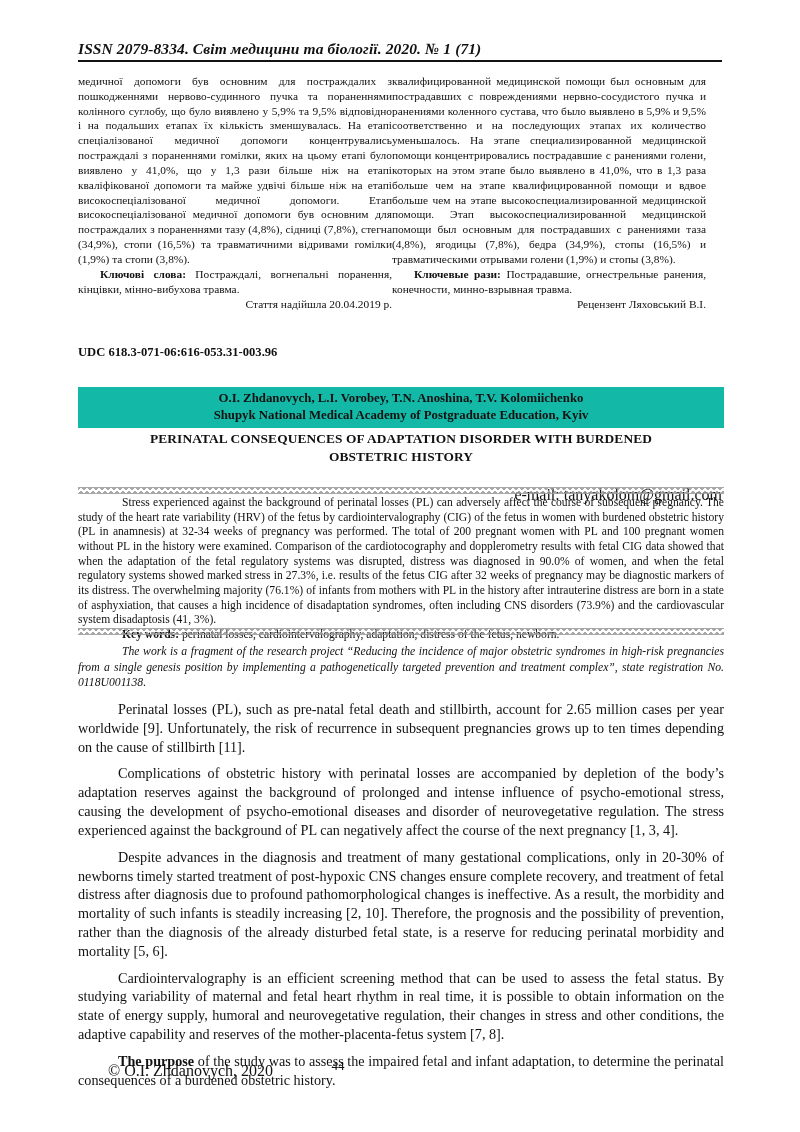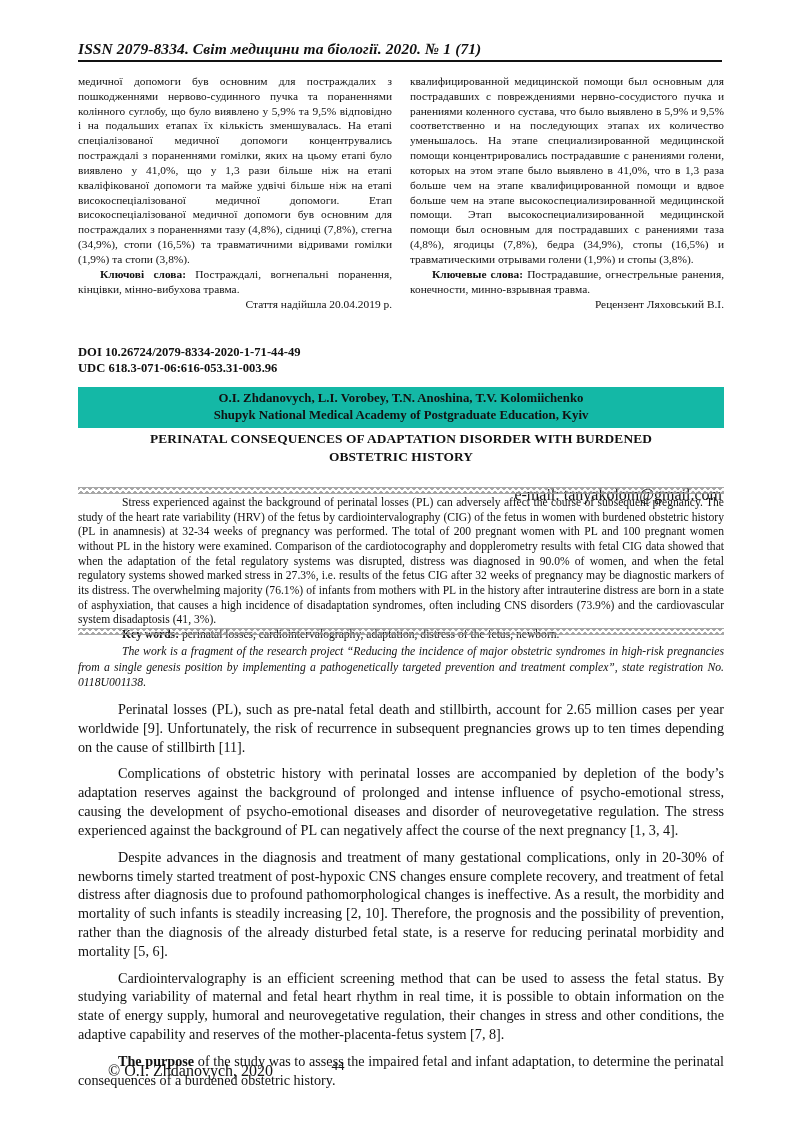--- a/index.html
+++ b/index.html
@@ -44,21 +44,20 @@
     width: 644px;
   }
 
   
   .cols {
     position: absolute;
     left: 78px;
     top: 74px;
     width: 646px;
     display: flex;
-    gap: 18px;
   }
   .col {
     width: 314px;
     font-size: 11.4px;
     line-height: 1.30;
     text-align: justify;
     text-justify: inter-word;
     hyphens: none;
   }
   .col p {
@@ -216,28 +215,27 @@
   <div class="cols">
 
     <div class="col">
       <p>медичної допомоги був основним для постраждалих з пошкодженнями нервово-судинного пучка та пораненнями колінного суглобу, що було виявлено у 5,9% та 9,5% відповідно і на подальших етапах їх кількість зменшувалась. На етапі спеціалізованої медичної допомоги концентрувались постраждалі з пораненнями гомілки, яких на цьому етапі було виявлено у 41,0%, що у 1,3 рази більше ніж на етапі кваліфікованої допомоги та майже удвічі більше ніж на етапі високоспеціалізованої медичної допомоги. Етап високоспеціалізованої медичної допомоги був основним для постраждалих з пораненнями тазу (4,8%), сідниці (7,8%), стегна (34,9%), стопи (16,5%) та травматичними відривами гомілки (1,9%) та стопи (3,8%).</p>
       <p class="kw"><span class="b">Ключові слова:</span><span> Постраждалі, вогнепальні поранення, кінцівки, мінно-вибухова травма.</span></p>
       <p class="right">Стаття надійшла 20.04.2019 р.</p>
     </div>
 
     <div class="col">
       <p>квалифицированной медицинской помощи был основным для пострадавших с повреждениями нервно-сосудистого пучка и ранениями коленного сустава, что было выявлено в 5,9% и 9,5% соответственно и на последующих этапах их количество уменьшалось. На этапе специализированной медицинской помощи концентрировались пострадавшие с ранениями голени, которых на этом этапе было выявлено в 41,0%, что в 1,3 раза больше чем на этапе квалифицированной помощи и вдвое больше чем на этапе высокоспециализированной медицинской помощи. Этап высокоспециализированной медицинской помощи был основным для пострадавших с ранениями таза (4,8%), ягодицы (7,8%), бедра (34,9%), стопы (16,5%) и травматическими отрывами голени (1,9%) и стопы (3,8%).</p>
-      <p class="kw"><span class="b">Ключевые слова:</span><span> Пострадавшие, огнестрельные ранения, конечности, минно-взрывная травма.</span></p>
+      <p class="kw"><span class="b">Ключевые рази:</span><span> Пострадавшие, огнестрельные ранения, конечности, минно-взрывная травма.</span></p>
       <p class="right">Рецензент Ляховський В.І.</p>
     </div>
 
   </div>
 
   <div class="ids">
-    <div>DOI 10.26724/2079-8334-2020-1-71-44-49</div>
     <div>UDC 618.3-071-06:616-053.31-003.96</div>
   </div>
 
   <div class="authorband">
     <div>O.I. Zhdanovych, L.I. Vorobey, T.N. Anoshina, T.V. Kolomiichenko</div>
     <div>Shupyk National Medical Academy of Postgraduate Education, Kyiv</div>
   </div>
 
   <div class="title">
     <div>PERINATAL CONSEQUENCES OF ADAPTATION DISORDER WITH BURDENED</div>

